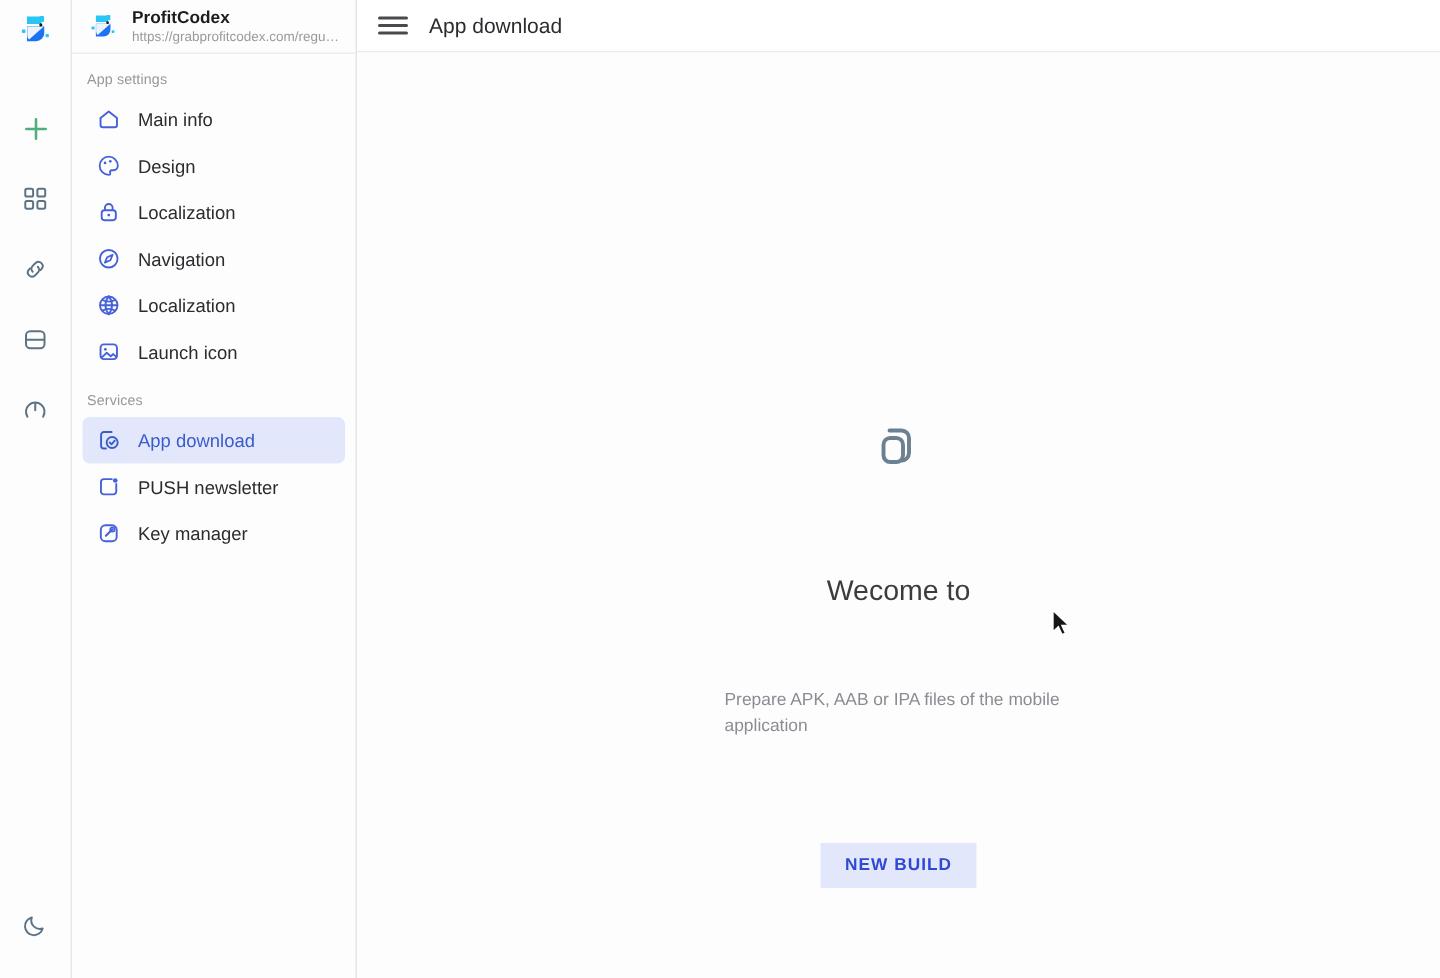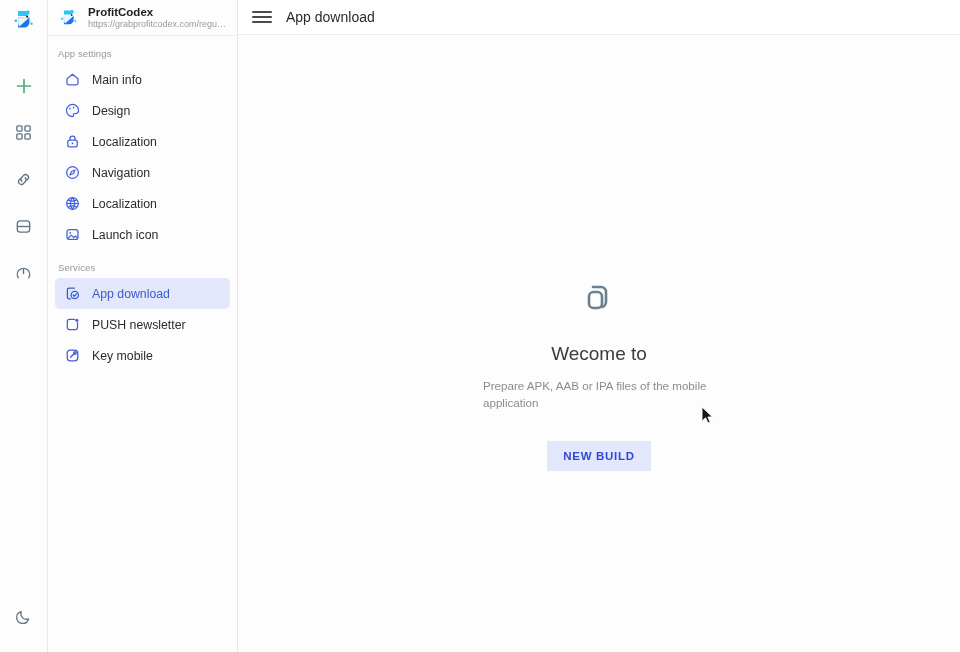--- a/index.html
+++ b/index.html
@@ -92,20 +92,21 @@
   .burger i { display:block; height: 1.6px; background: #4a4a4e; border-radius: 1px; }
   .page-title { font-size: 14px; color: #2b2b2f; }
 
   .content {
     flex: 1 1 auto;
     display: flex; flex-direction: column;
     align-items: center; justify-content: flex-start;
     padding-top: 240px;
     background: #fdfdfd;
     position: relative;
+    gap: 40px;
   }
   .empty-icon { margin-bottom: 20px; }
   .empty-title { font-size: 19px; color: #3b3b40; font-weight: 400; margin-bottom: 13px; }
   .empty-sub {
     font-size: 11.6px; color: #8b8b93; 
     line-height: 1.45; max-width: 232px; margin-bottom: 29px;
   }
   .new-build-btn {
     background: #e3e7fb; color: #2f49d6;
     border: none; border-radius: 0;
@@ -303,21 +304,21 @@
       </div>
 
       <div class="sb-item">
         <span class="sb-icon">
           <svg width="17" height="17" viewBox="0 0 18 18">
             <rect x="3.4" y="3.4" width="11.2" height="11.2" rx="3.2" fill="none" stroke="#4661d9" stroke-width="1.35"></rect>
             <path d="M11.6 6.2 L7 10.8" stroke="#4661d9" stroke-width="1.5" stroke-linecap="round"></path>
             <circle cx="11.6" cy="6.3" r="1.5" fill="none" stroke="#4661d9" stroke-width="1.3"></circle>
           </svg>
         </span>
-        <span>Key mobile</span>
+        <span>Key manager</span>
       </div>
     </div>
   </div>
 
   <div class="main">
 
     <div class="topbar">
       <div class="burger">
         <i></i>
           <i></i>

